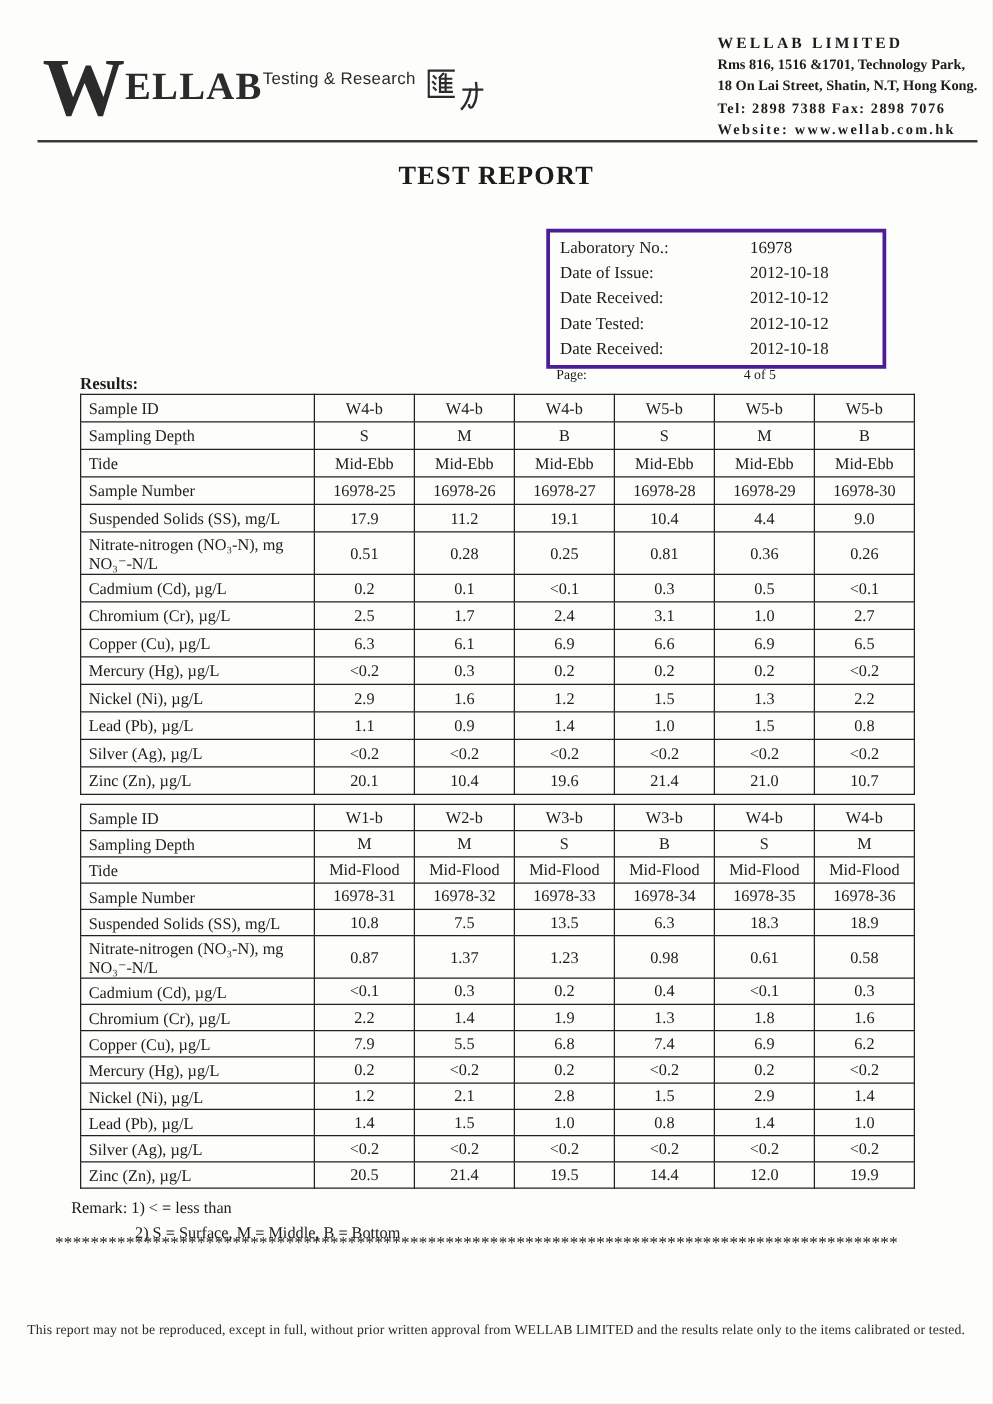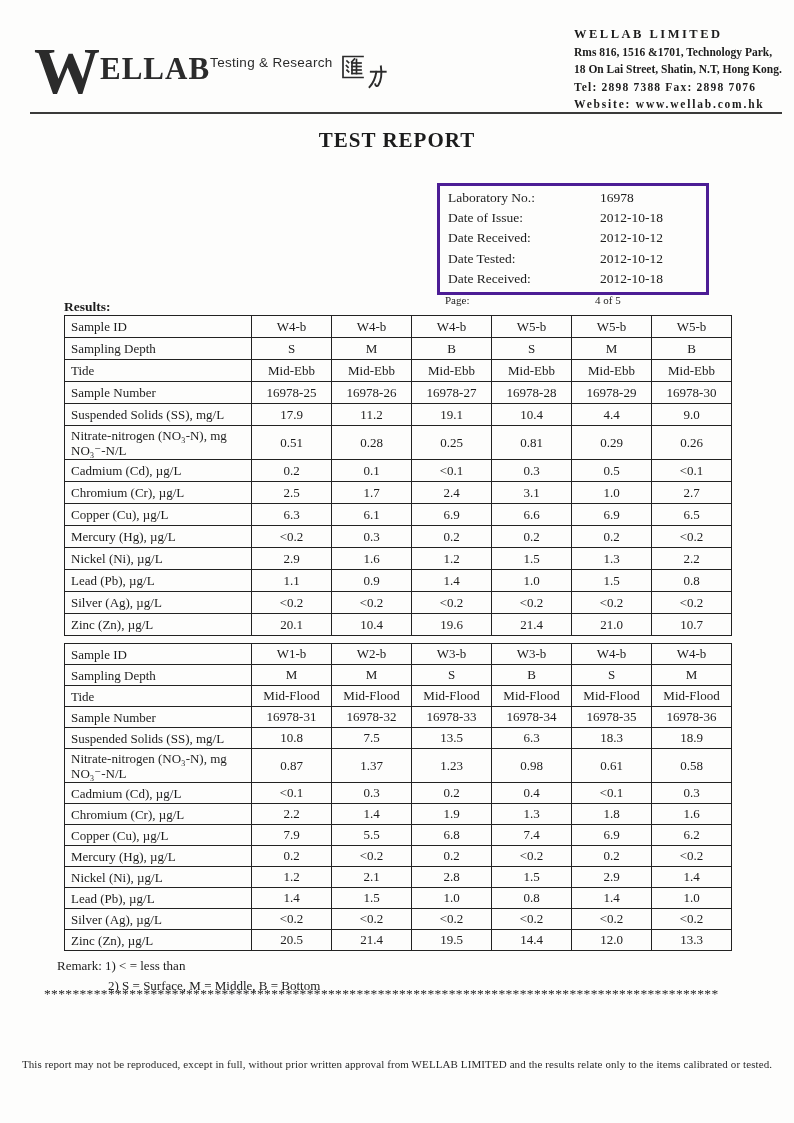--- a/index.html
+++ b/index.html
@@ -184,21 +184,21 @@
             <td class="val">4.4</td>
             <td class="val">9.0</td>
           </tr>
           <tr class="tall">
             <td class="param">Nitrate-nitrogen (NO₃-N), mg
 NO₃⁻-N/L</td>
             <td class="val">0.51</td>
             <td class="val">0.28</td>
             <td class="val">0.25</td>
             <td class="val">0.81</td>
-            <td class="val">0.29</td>
+            <td class="val">0.36</td>
             <td class="val">0.26</td>
           </tr>
           <tr>
             <td class="param">Cadmium (Cd), µg/L</td>
             <td class="val">0.2</td>
             <td class="val">0.1</td>
             <td class="val">&lt;0.1</td>
             <td class="val">0.3</td>
             <td class="val">0.5</td>
             <td class="val">&lt;0.1</td>
@@ -400,21 +400,21 @@
             <td class="val">&lt;0.2</td>
             <td class="val">&lt;0.2</td>
           </tr>
           <tr>
             <td class="param">Zinc (Zn), µg/L</td>
             <td class="val">20.5</td>
             <td class="val">21.4</td>
             <td class="val">19.5</td>
             <td class="val">14.4</td>
             <td class="val">12.0</td>
-            <td class="val">13.3</td>
+            <td class="val">19.9</td>
           </tr>
         </tbody>
     </table>
   </div>
 
   <div class="remark">
     <div>Remark: 1) &lt; = less than</div>
     <div class="l2">2) S = Surface, M = Middle, B = Bottom</div>
   </div>
 

